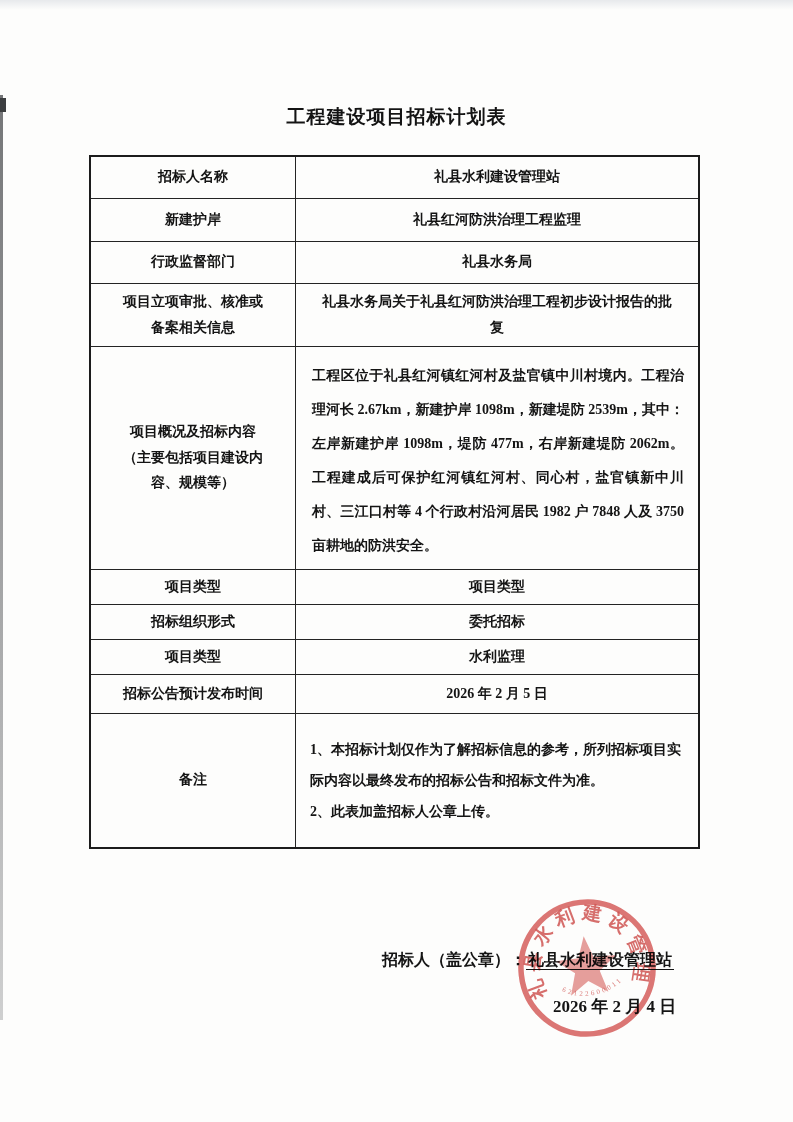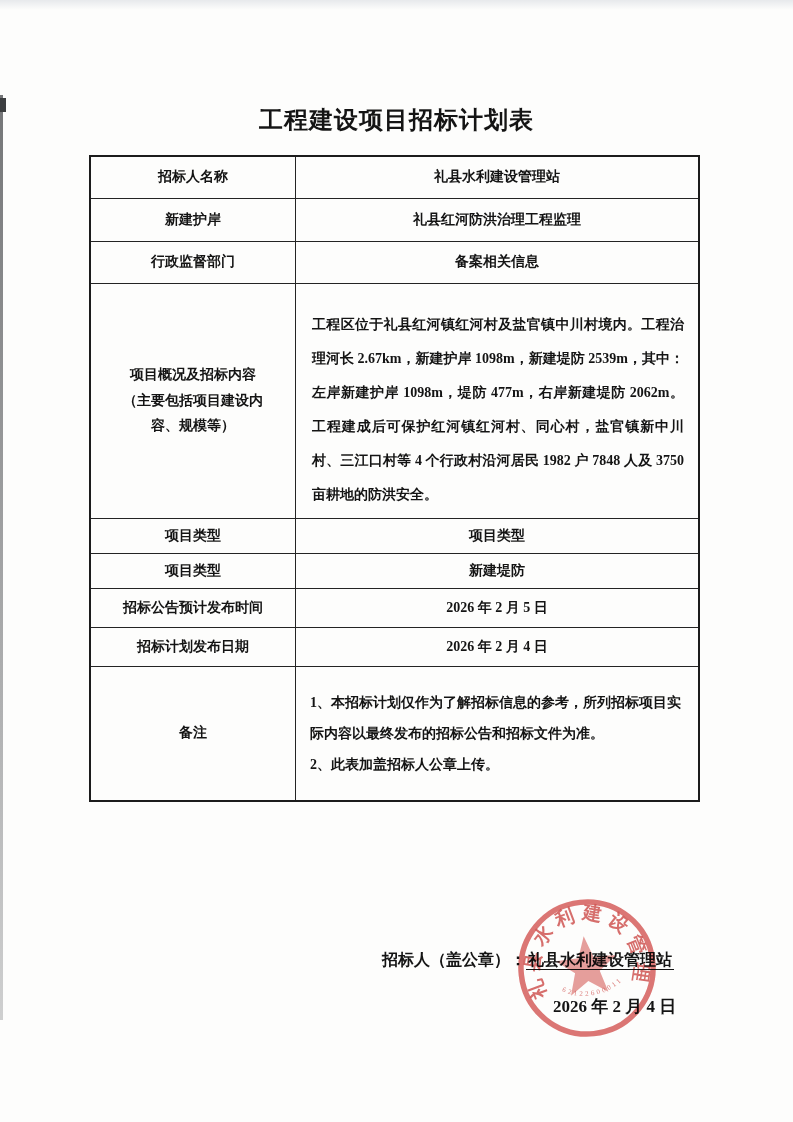--- a/index.html
+++ b/index.html
@@ -14,42 +14,42 @@
   }
   
   .scan-top-band{position:absolute;left:0;top:0;width:100%;height:10px;
     background:linear-gradient(#e7e9ec,rgba(255,255,255,0));pointer-events:none;}
   .scan-left-strip{position:absolute;left:0;top:95px;width:3px;height:925px;
     background:linear-gradient(rgba(70,72,75,.75),rgba(120,122,125,.35));pointer-events:none;}
   .scan-left-blob{position:absolute;left:0;top:98px;width:6px;height:14px;background:#3c3e40;pointer-events:none;}
 
   .doc-title{
     position:absolute;top:104px;left:0;right:0;
-    text-align:center;font-size:24px;font-weight:700;letter-spacing:1px;
+    text-align:center;font-size:19px;font-weight:700;letter-spacing:1px;
   }
 
   table.sheet{
     position:absolute;left:89px;top:155px;
     width:611px;border-collapse:collapse;table-layout:fixed;
     border:2.2px solid #1c1c1c;
     font-size:14px;font-weight:700;
   }
   table.sheet td{
     border:1.7px solid #242424;
     vertical-align:middle;
     padding:2px 8px;
   }
   td.lbl{
     width:188px;text-align:center;
     white-space:pre-line;line-height:1.85;
   }
   td.val{text-align:center;}
   td.val.prewrap{white-space:pre-line;line-height:1.85;}
   td.val.para{
-    text-align:justify;line-height:34px;padding:24px 14px 6px 16px;
+    text-align:justify;line-height:34px;padding:12px 14px 6px 16px;
   }
   td.val.remark{text-align:left;padding:16px 14px;}
   td.val.remark div{line-height:31px;}
 
   .sign-line{
     position:absolute;top:950px;left:382px;
     font-size:16px;font-weight:600;white-space:nowrap;text-align:right;
   }
   .sign-name{border-bottom:1.6px solid #141414;padding:0 2px 1px 2px;font-weight:700;}
   .date-line{
@@ -80,43 +80,49 @@
         <tr style="height:42px;">
       <td class="lbl">招标人名称</td>
       <td class="val">礼县水利建设管理站</td>
     </tr>
     <tr style="height:43px;">
       <td class="lbl">新建护岸</td>
       <td class="val">礼县红河防洪治理工程监理</td>
     </tr>
     <tr style="height:42px;">
       <td class="lbl">行政监督部门</td>
-      <td class="val">备案相关信息</td>
+      <td class="val">礼县水务局</td>
+    </tr>
+    <tr style="height:63px;">
+      <td class="lbl">项目立项审批、核准或
+备案相关信息</td>
+      <td class="val prewrap">礼县水务局关于礼县红河防洪治理工程初步设计报告的批
+复</td>
     </tr>
     <tr style="height:210px;">
       <td class="lbl">项目概况及招标内容
 （主要包括项目建设内
 容、规模等）</td>
       <td class="val para">工程区位于礼县红河镇红河村及盐官镇中川村境内。工程治理河长 2.67km，新建护岸 1098m，新建堤防 2539m，其中：左岸新建护岸 1098m，堤防 477m，右岸新建堤防 2062m。工程建成后可保护红河镇红河村、同心村，盐官镇新中川村、三江口村等 4 个行政村沿河居民 1982 户 7848 人及 3750 亩耕地的防洪安全。</td>
     </tr>
     <tr style="height:35px;">
       <td class="lbl">项目类型</td>
       <td class="val">项目类型</td>
     </tr>
     <tr style="height:35px;">
+      <td class="lbl">招标组织形式</td>
+      <td class="val">委托招标</td>
+    </tr>
+    <tr style="height:35px;">
       <td class="lbl">项目类型</td>
-      <td class="val">新建堤防</td>
+      <td class="val">水利监理</td>
     </tr>
     <tr style="height:39px;">
       <td class="lbl">招标公告预计发布时间</td>
       <td class="val">2026 年 2 月 5 日</td>
-    </tr>
-    <tr style="height:39px;">
-      <td class="lbl">招标计划发布日期</td>
-      <td class="val">2026 年 2 月 4 日</td>
     </tr>
     <tr style="height:135px;">
       <td class="lbl">备注</td>
       <td class="val remark">
         <div>1、本招标计划仅作为了解招标信息的参考，所列招标项目实际内容以最终发布的招标公告和招标文件为准。</div>
         <div>2、此表加盖招标人公章上传。</div>
       </td>
     </tr>
   </tbody>
     </table>

